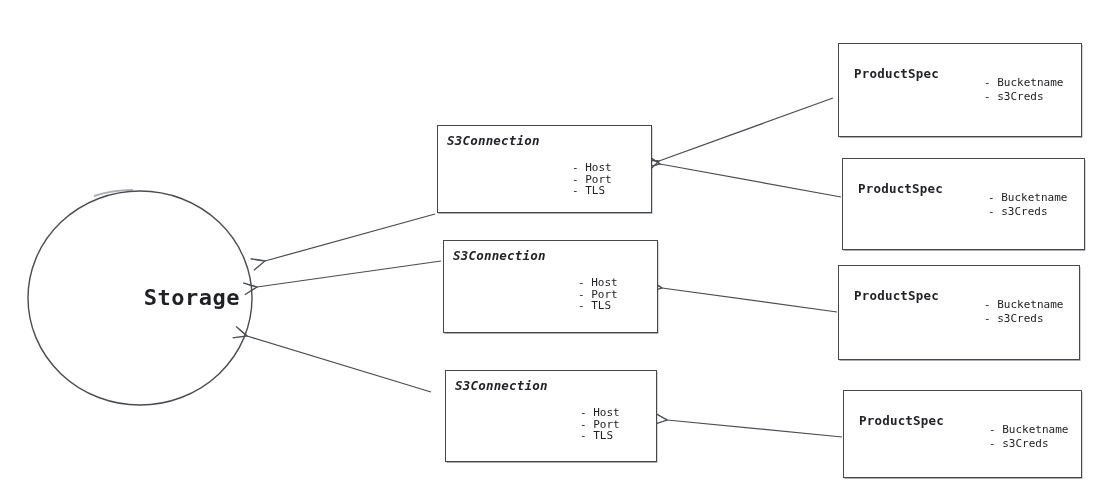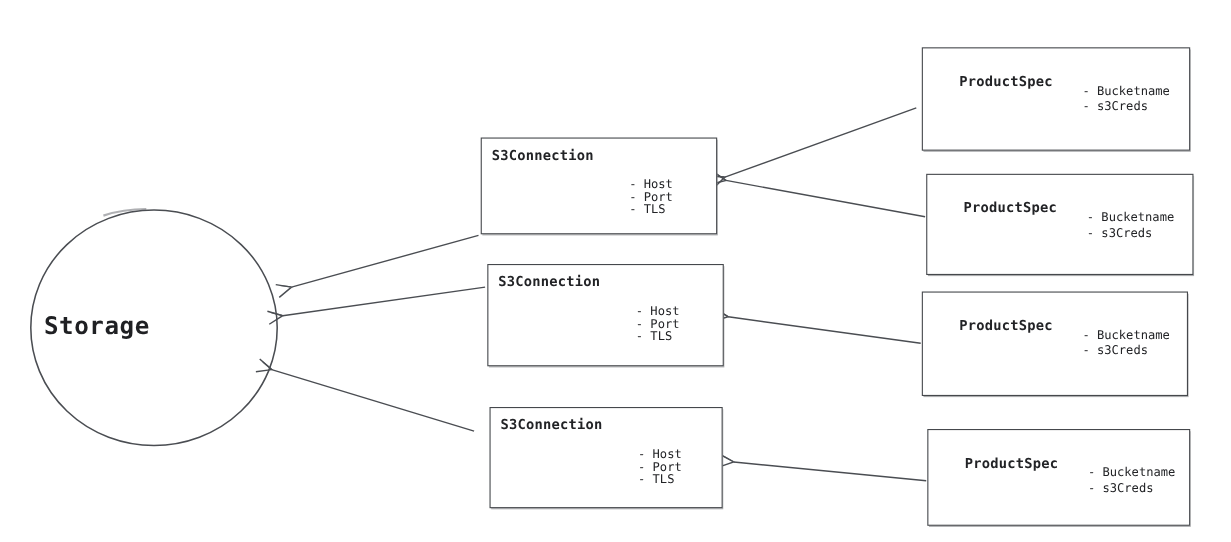--- a/index.html
+++ b/index.html
@@ -38,30 +38,30 @@
   }
   .node-box ul.attrs {
     position: absolute;
     margin: 0;
     padding: 0;
     list-style: none;
     font-size: 11px;
     font-weight: 400;
     white-space: nowrap;
   }
-  .s3box .title { left: 9px; top: 7px; }
+  .s3box .title { left: 9px; top: 7px; font-style: italic; }
   .s3box ul.attrs { left: 134px; top: 36px; line-height: 11.5px; }
-  .psbox .title { left: 33px; top: 22px; text-align: center; }
+  .psbox .title { left: 15px; top: 22px; text-align: center; }
   .psbox ul.attrs { left: 145px; top: 32px; line-height: 13.5px; }
   .storage-label {
     position: absolute;
     left: 40px;
     top: 285px;
     width: 200px;
-    text-align: left;
+    text-align: right;
     font-size: 22px;
     font-weight: 700;
     letter-spacing: 0.5px;
     color: #1f2023;
   }
 </style>
 </head>
 <body>
 
 <div class="canvas">

